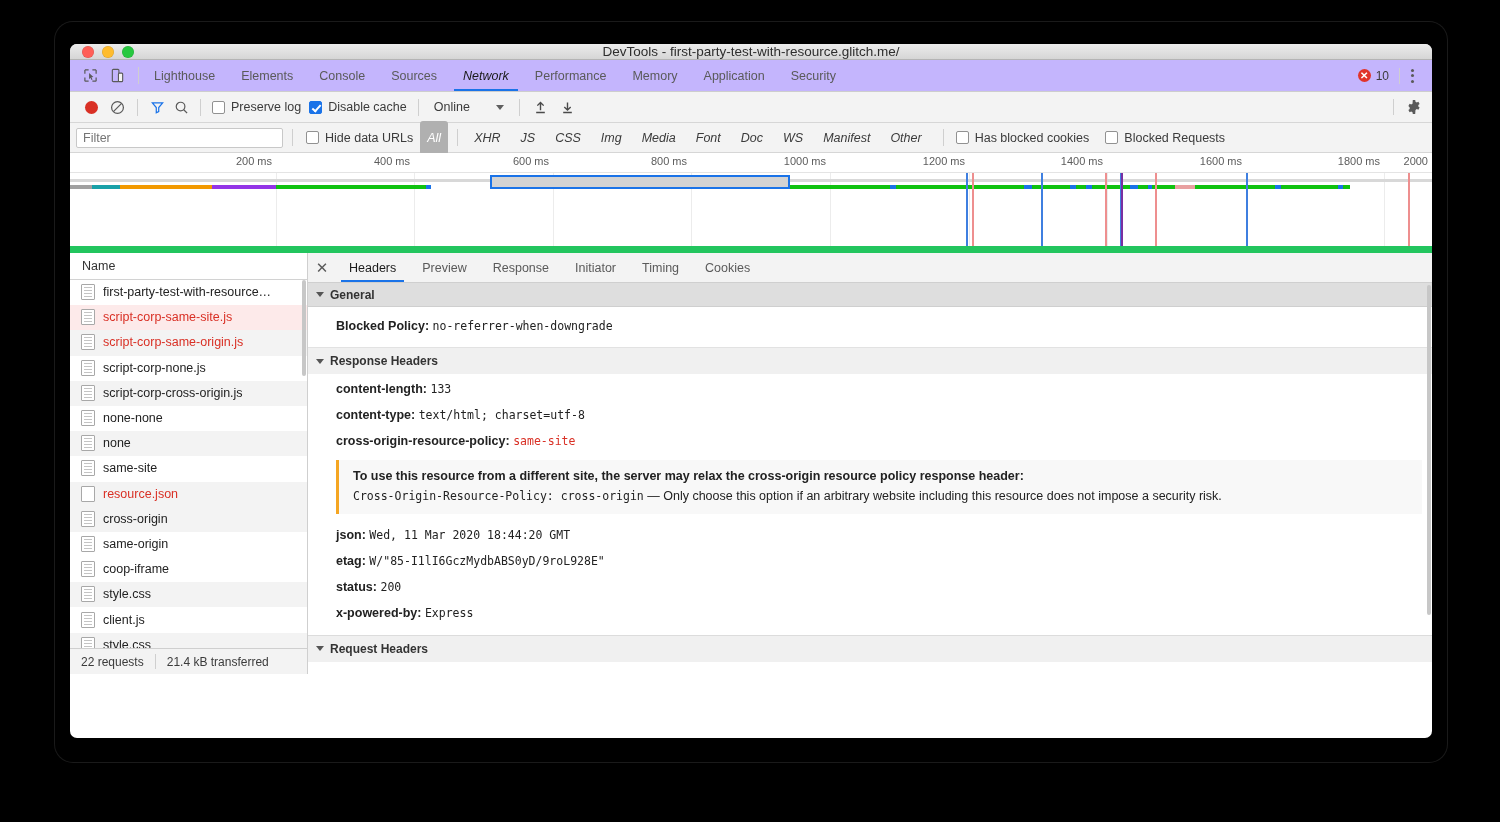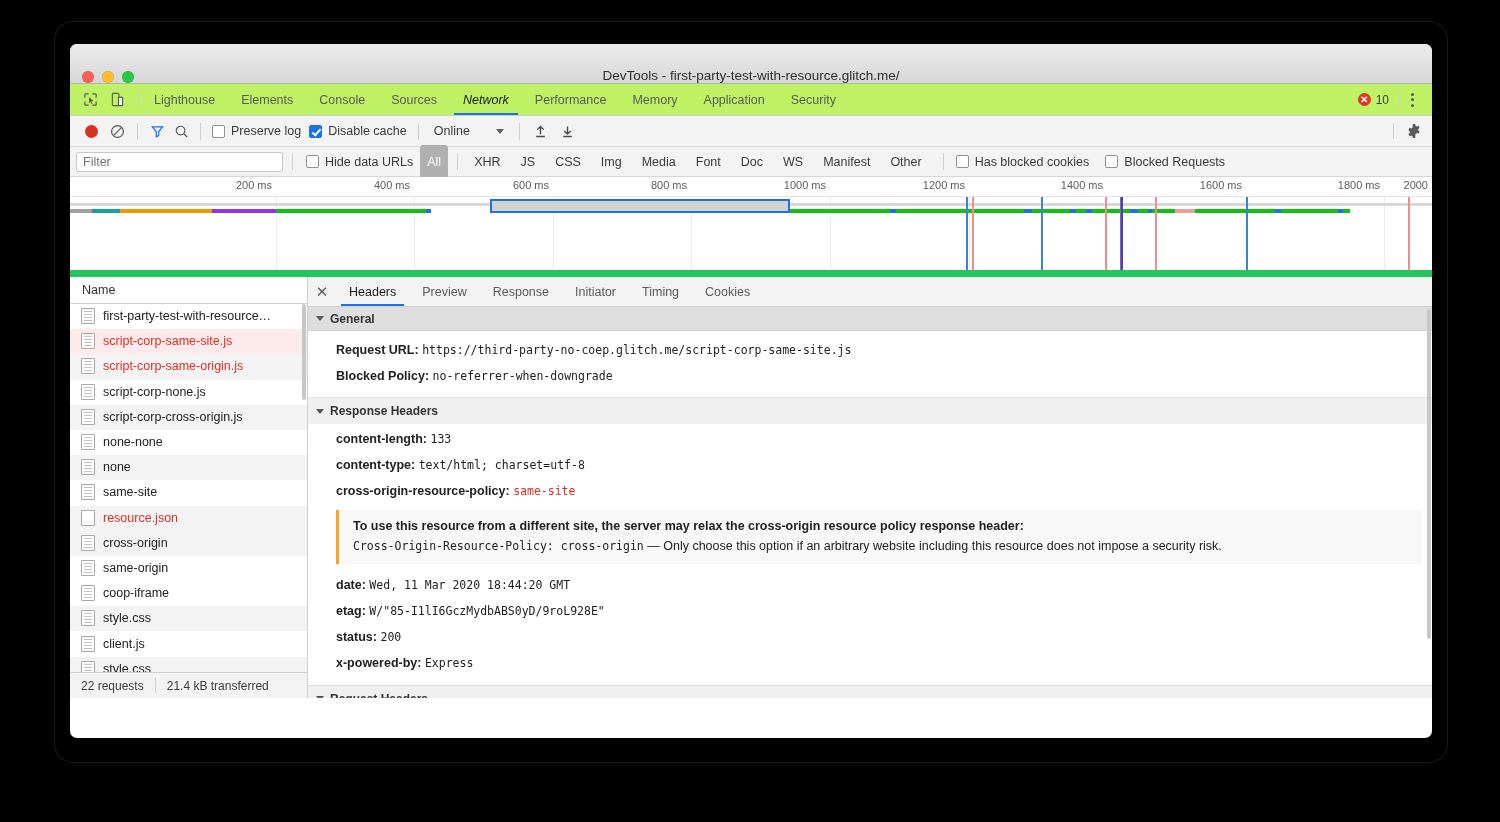--- a/index.html
+++ b/index.html
@@ -29,38 +29,38 @@
     left: 70px; top: 44px;
     width: 1362px; height: 694px;
     background: #fff;
     border-radius: 7px;
     overflow: hidden;
     box-shadow: 0 2px 10px rgba(0,0,0,.5);
   }
   
   .titlebar {
     position: relative;
-    height: 40px;
+    height: 16px;
     background: linear-gradient(#ececec, #d6d6d6);
     border-bottom: 1px solid #b4b4b4;
-    display: flex; align-items: flex-end;
+    display: flex; align-items: center;
   }
   .traffic { display: flex; gap: 8px; margin-left: 12px; }
   .dot { width: 12px; height: 12px; border-radius: 50%; }
   .dot.red { background: #ff5f57; box-shadow: inset 0 0 0 .5px rgba(0,0,0,.15); }
   .dot.yellow { background: #febc2e; box-shadow: inset 0 0 0 .5px rgba(0,0,0,.15); }
   .dot.green { background: #28c840; box-shadow: inset 0 0 0 .5px rgba(0,0,0,.15); }
   .title-text {
     position: absolute; left: 0; right: 0; text-align: center;
     font-size: 13.5px; color: #2e2e2e;
   }
   
   .tabstrip {
     height: 32px;
-    background: #bef264;
+    background: #c4b5fd;
     border-bottom: 1px solid #cdcdcd;
     display: flex; align-items: stretch;
     font-size: 12.5px; color: #5a5a5a;
   }
   .tb-icons { display: flex; align-items: center; gap: 10px; padding: 0 10px 0 12px; }
   .tb-icon { width: 17px; height: 17px; display: flex; align-items: center; justify-content: center; cursor: pointer; }
   .tb-sep { width: 1px; background: #cfcfcf; margin: 7px 2px; }
   .tabs { display: flex; align-items: stretch; }
   .tab {
     padding: 0 13px; display: flex; align-items: center;
@@ -113,21 +113,21 @@
     display: flex; align-items: center; font-size: 12.5px; color: #3b3b3b;
   }
   .filter-input {
     margin-left: 6px; width: 207px; height: 20px;
     border: 1px solid #c8c8c8; border-radius: 2px; background: #fff;
     font-size: 12.5px; color: #9b9b9b; padding: 0 6px; outline: none;
     font-family: "Liberation Sans", sans-serif;
   }
   .filter-sep { width: 1px; height: 17px; background: #cfcfcf; margin: 0 9px; }
   .types { display: flex; align-items: center; gap: 0; }
-  .type-pill { padding: 10px 7px; border-radius: 3px; cursor: pointer; white-space: nowrap; margin: 0 3px; }
+  .type-pill { padding: 10px 7px; border-radius: 3px; cursor: pointer; white-space: nowrap; margin: 0 3px; font-style: italic; }
   .type-pill.active { background: #b0b0b0; color: #fff; }
   .filter-sep2 { width: 1px; height: 17px; background: #cfcfcf; margin: 0 8px 0 11px; }
   
   .overview { height: 100px; background: #fff; border-bottom: 7px solid #22c55e; position: relative; overflow: hidden; }
   .ruler { position: absolute; left: 0; right: 0; top: 0; height: 20px; border-bottom: 1px solid #e4e4e4; }
   .tick { position: absolute; top: 2px; font-size: 11px; color: #5c5c5c; transform: translateX(-100%); padding-right: 4px; white-space: nowrap; }
   .gridline { position: absolute; top: 20px; bottom: 0; width: 1px; background: #ececec; }
   .band { position: absolute; height: 4px; }
   .evline { position: absolute; top: 20px; bottom: 0; width: 2px; }
   .selector {
@@ -533,24 +533,20 @@
         </div>
 
         <div class="dbody">
 
           <div class="sec-head">
             <span class="tri"></span>
             <span>General</span>
           </div>
           <div class="sec-body">
             <div class="hrow">
-              <span class="hkey">Request URL:</span>
-              <span class="hval">https://third-party-no-coep.glitch.me/script-corp-same-site.js</span>
-            </div>
-            <div class="hrow">
               <span class="hkey">Blocked Policy:</span>
               <span class="hval">no-referrer-when-downgrade</span>
             </div>
           </div>
 
           <div class="sec-head" style="background:#f0f0f0;border-bottom:none;height:26px">
             <span class="tri"></span>
             <span>Response Headers</span>
           </div>
           <div style="padding:2px 0 6px 0">
@@ -568,21 +564,21 @@
             </div>
 
             <div class="callout">
               <div class="callout-title">To use this resource from a different site, the server may relax the cross-origin resource policy response header:</div>
               <div class="callout-body">
                 <span class="mono">Cross-Origin-Resource-Policy: cross-origin</span><span> — Only choose this option if an arbitrary website including this resource does not impose a security risk.</span>
               </div>
             </div>
 
             <div class="hrow">
-              <span class="hkey">date:</span>
+              <span class="hkey">json:</span>
               <span class="hval">Wed, 11 Mar 2020 18:44:20 GMT</span>
             </div>
             <div class="hrow">
               <span class="hkey">etag:</span>
               <span class="hval">W/"85-I1lI6GczMydbABS0yD/9roL928E"</span>
             </div>
             <div class="hrow">
               <span class="hkey">status:</span>
               <span class="hval">200</span>
             </div>

